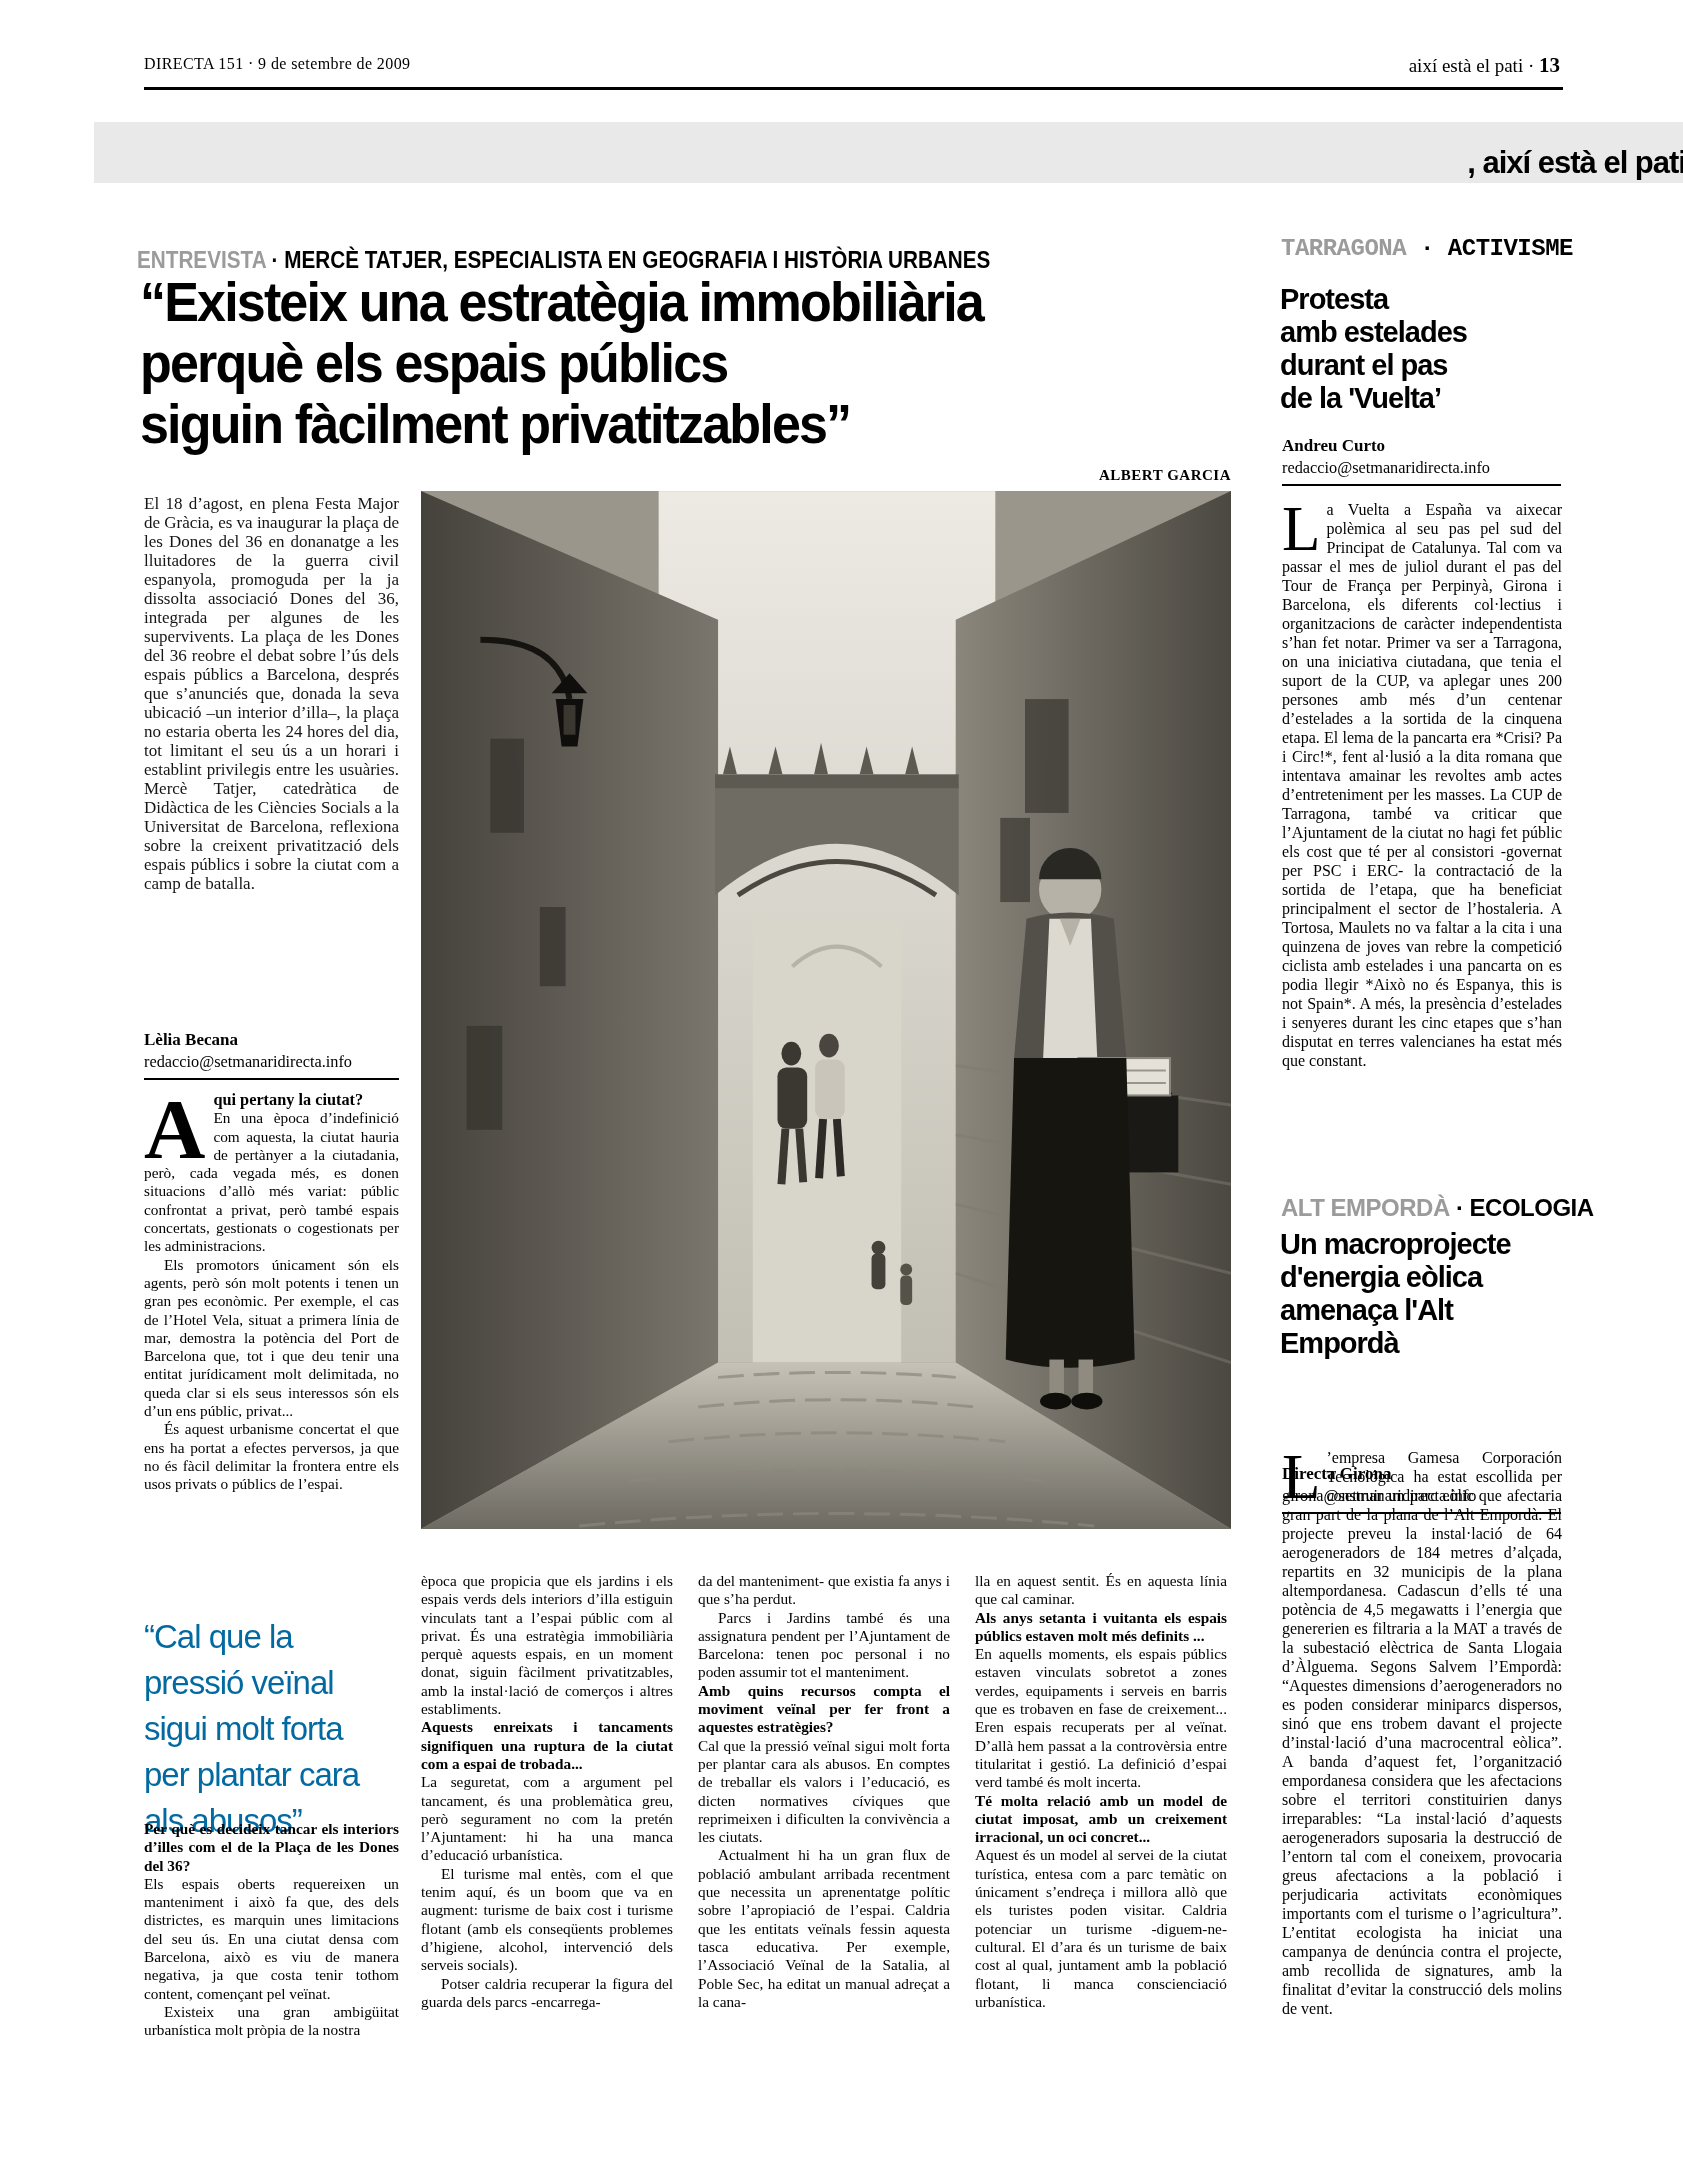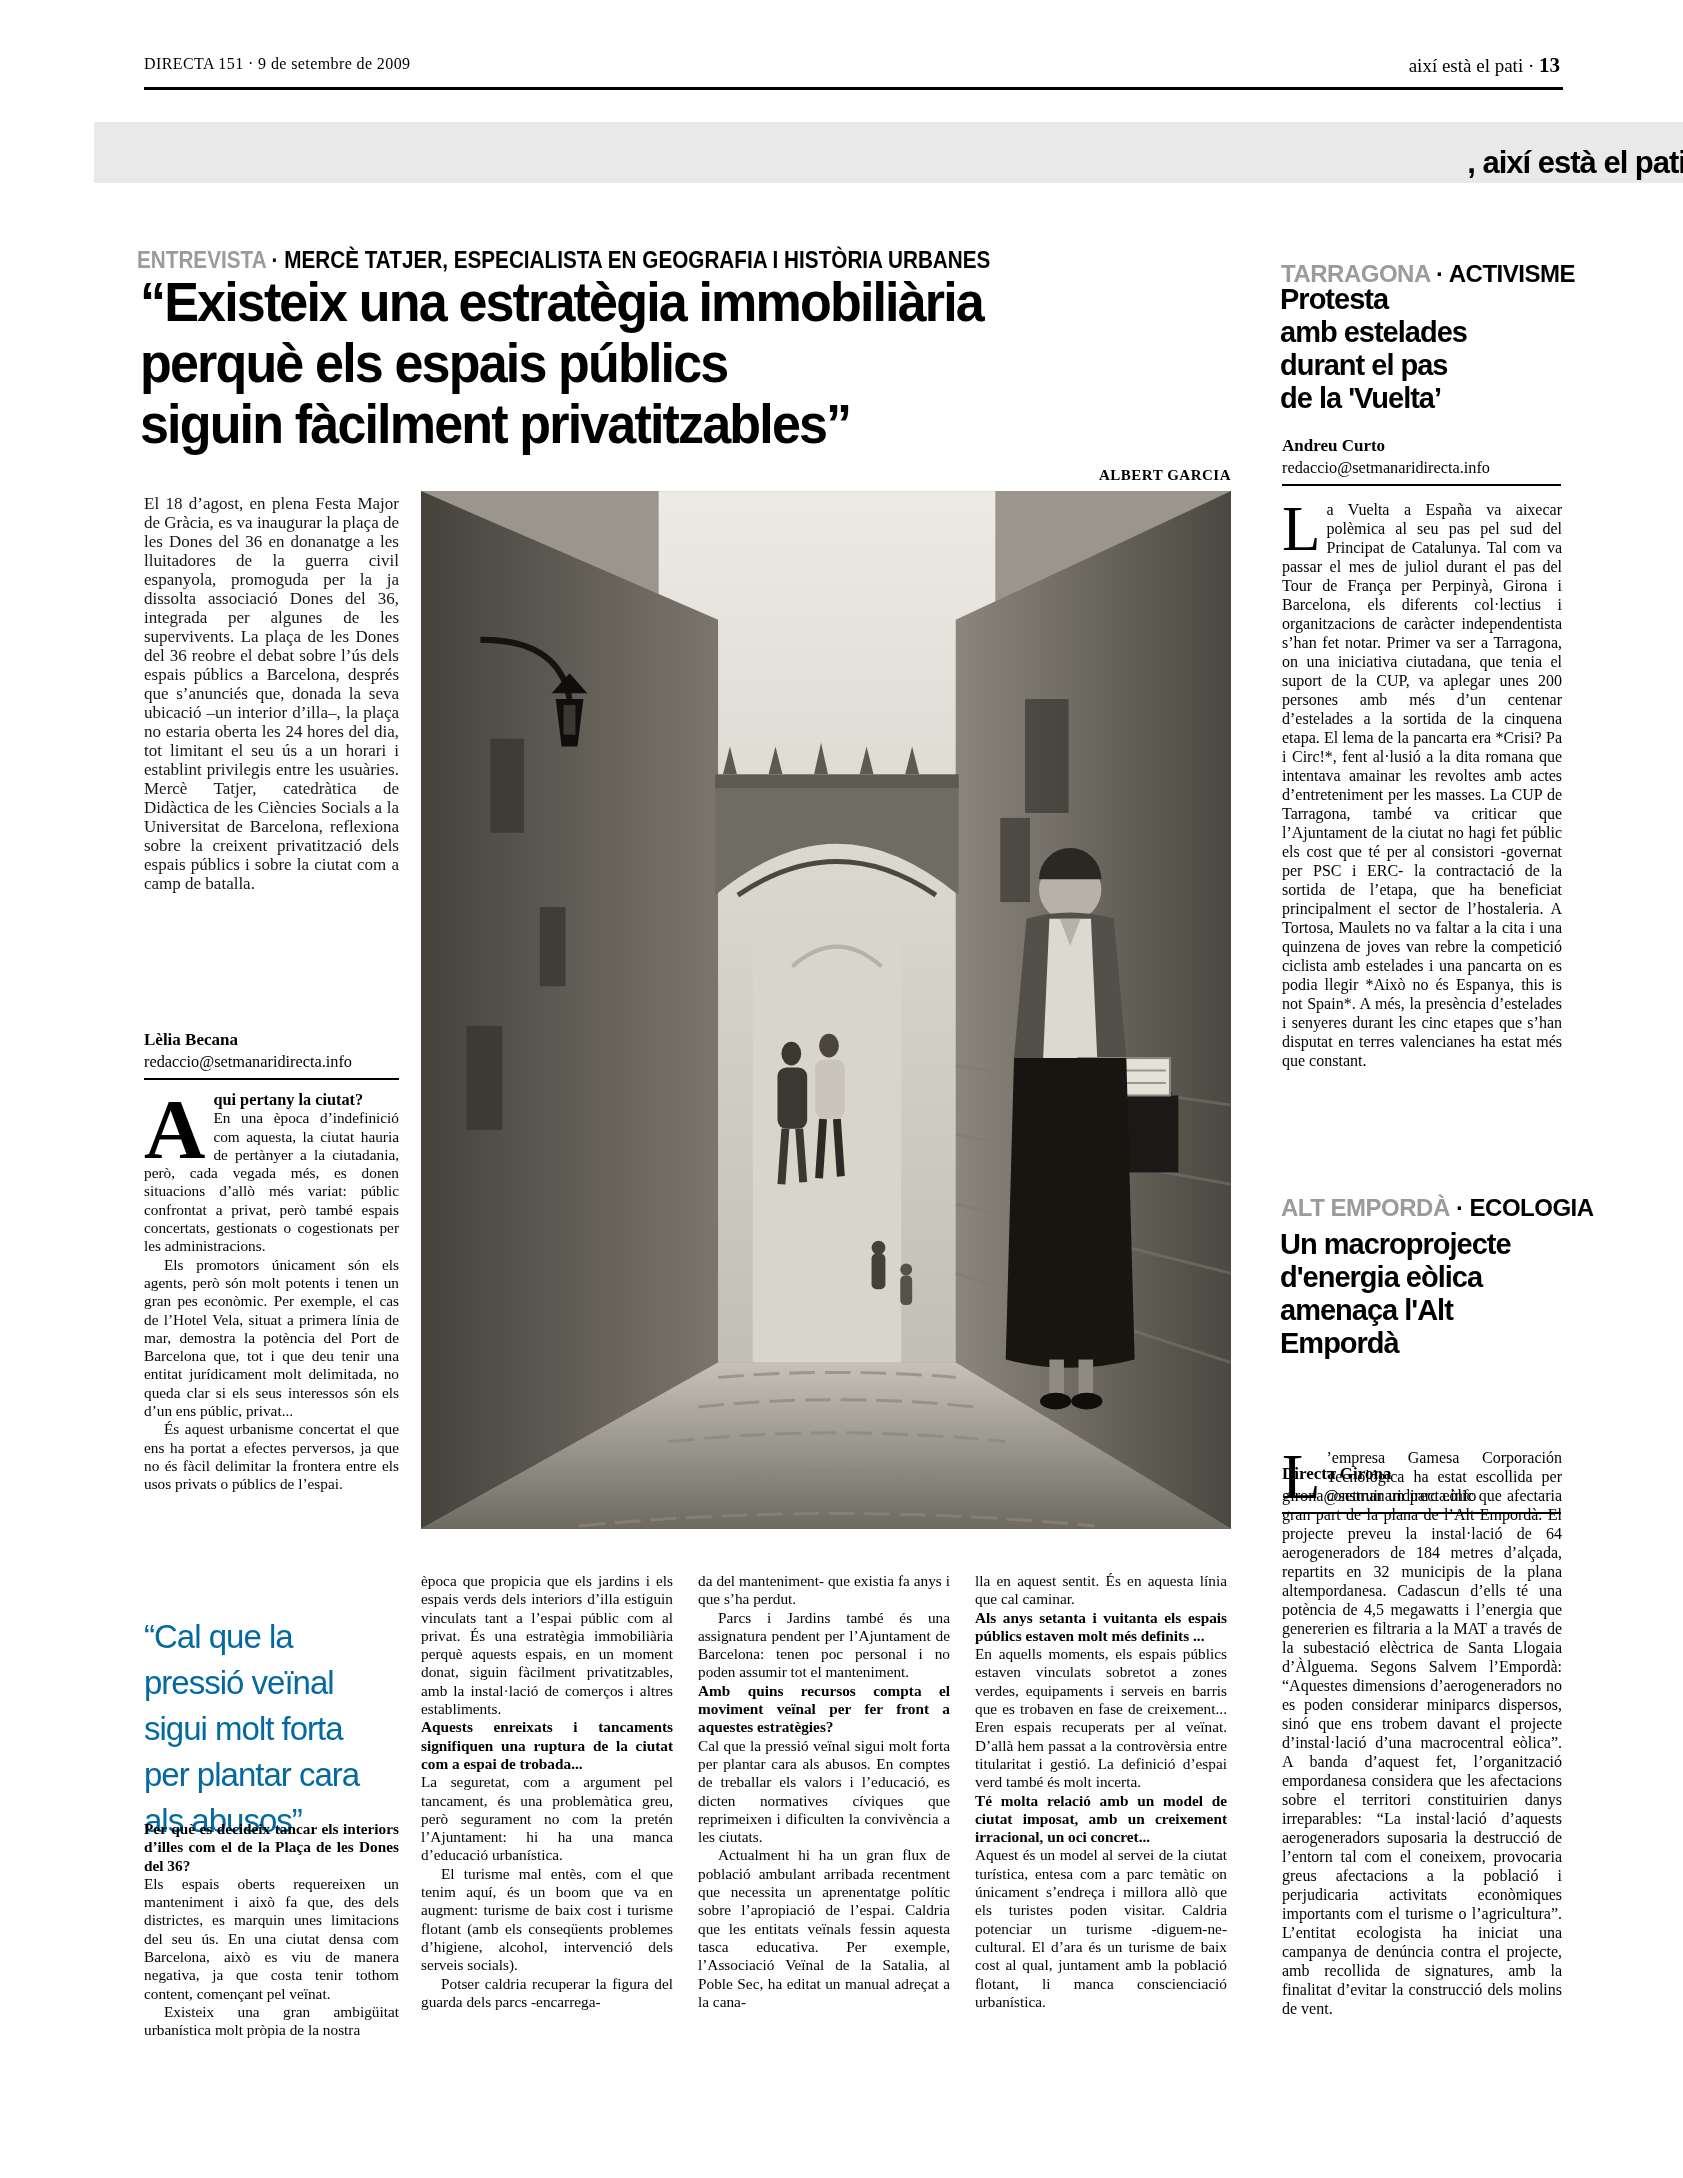--- a/index.html
+++ b/index.html
@@ -246,21 +246,21 @@
     <p class="ind">Actualment hi ha un gran flux de població ambulant arribada recentment que necessita un aprenentatge polític sobre l’apropiació de l’espai. Caldria que les entitats veïnals fessin aquesta tasca educativa. Per exemple, l’Associació Veïnal de la Satalia, al Poble Sec, ha editat un manual adreçat a la cana-</p>
   </div>
   <div class="abs serifbody bcol bcol4">
     <p>lla en aquest sentit. És en aquesta línia que cal caminar.</p>
     <p class="b">Als anys setanta i vuitanta els espais públics estaven molt més definits ...</p>
     <p>En aquells moments, els espais públics estaven vinculats sobretot a zones verdes, equipaments i serveis en barris que es trobaven en fase de creixement... Eren espais recuperats per al veïnat. D’allà hem passat a la controvèrsia entre titularitat i gestió. La definició d’espai verd també és molt incerta.</p>
     <p class="b">Té molta relació amb un model de ciutat imposat, amb un creixement irracional, un oci concret...</p>
     <p>Aquest és un model al servei de la ciutat turística, entesa com a parc temàtic on únicament s’endreça i millora allò que els turistes poden visitar. Caldria potenciar un turisme -diguem-ne- cultural. El d’ara és un turisme de baix cost al qual, juntament amb la població flotant, li manca conscienciació urbanística.</p>
   </div>
 
-  <div class="abs kicker sb-kicker" style="top:260px;">
+  <div class="abs kicker sb-kicker" style="top:235px;font-family:Liberation Mono, monospace;">
     <span class="loc">TARRAGONA</span>
     <span>·</span>
     <span>ACTIVISME</span>
   </div>
   <div class="abs sb-title" style="top:283px;">
     <div>Protesta</div>
     <div>amb estelades</div>
     <div>durant el pas</div>
     <div>de la 'Vuelta’</div>
   </div>

